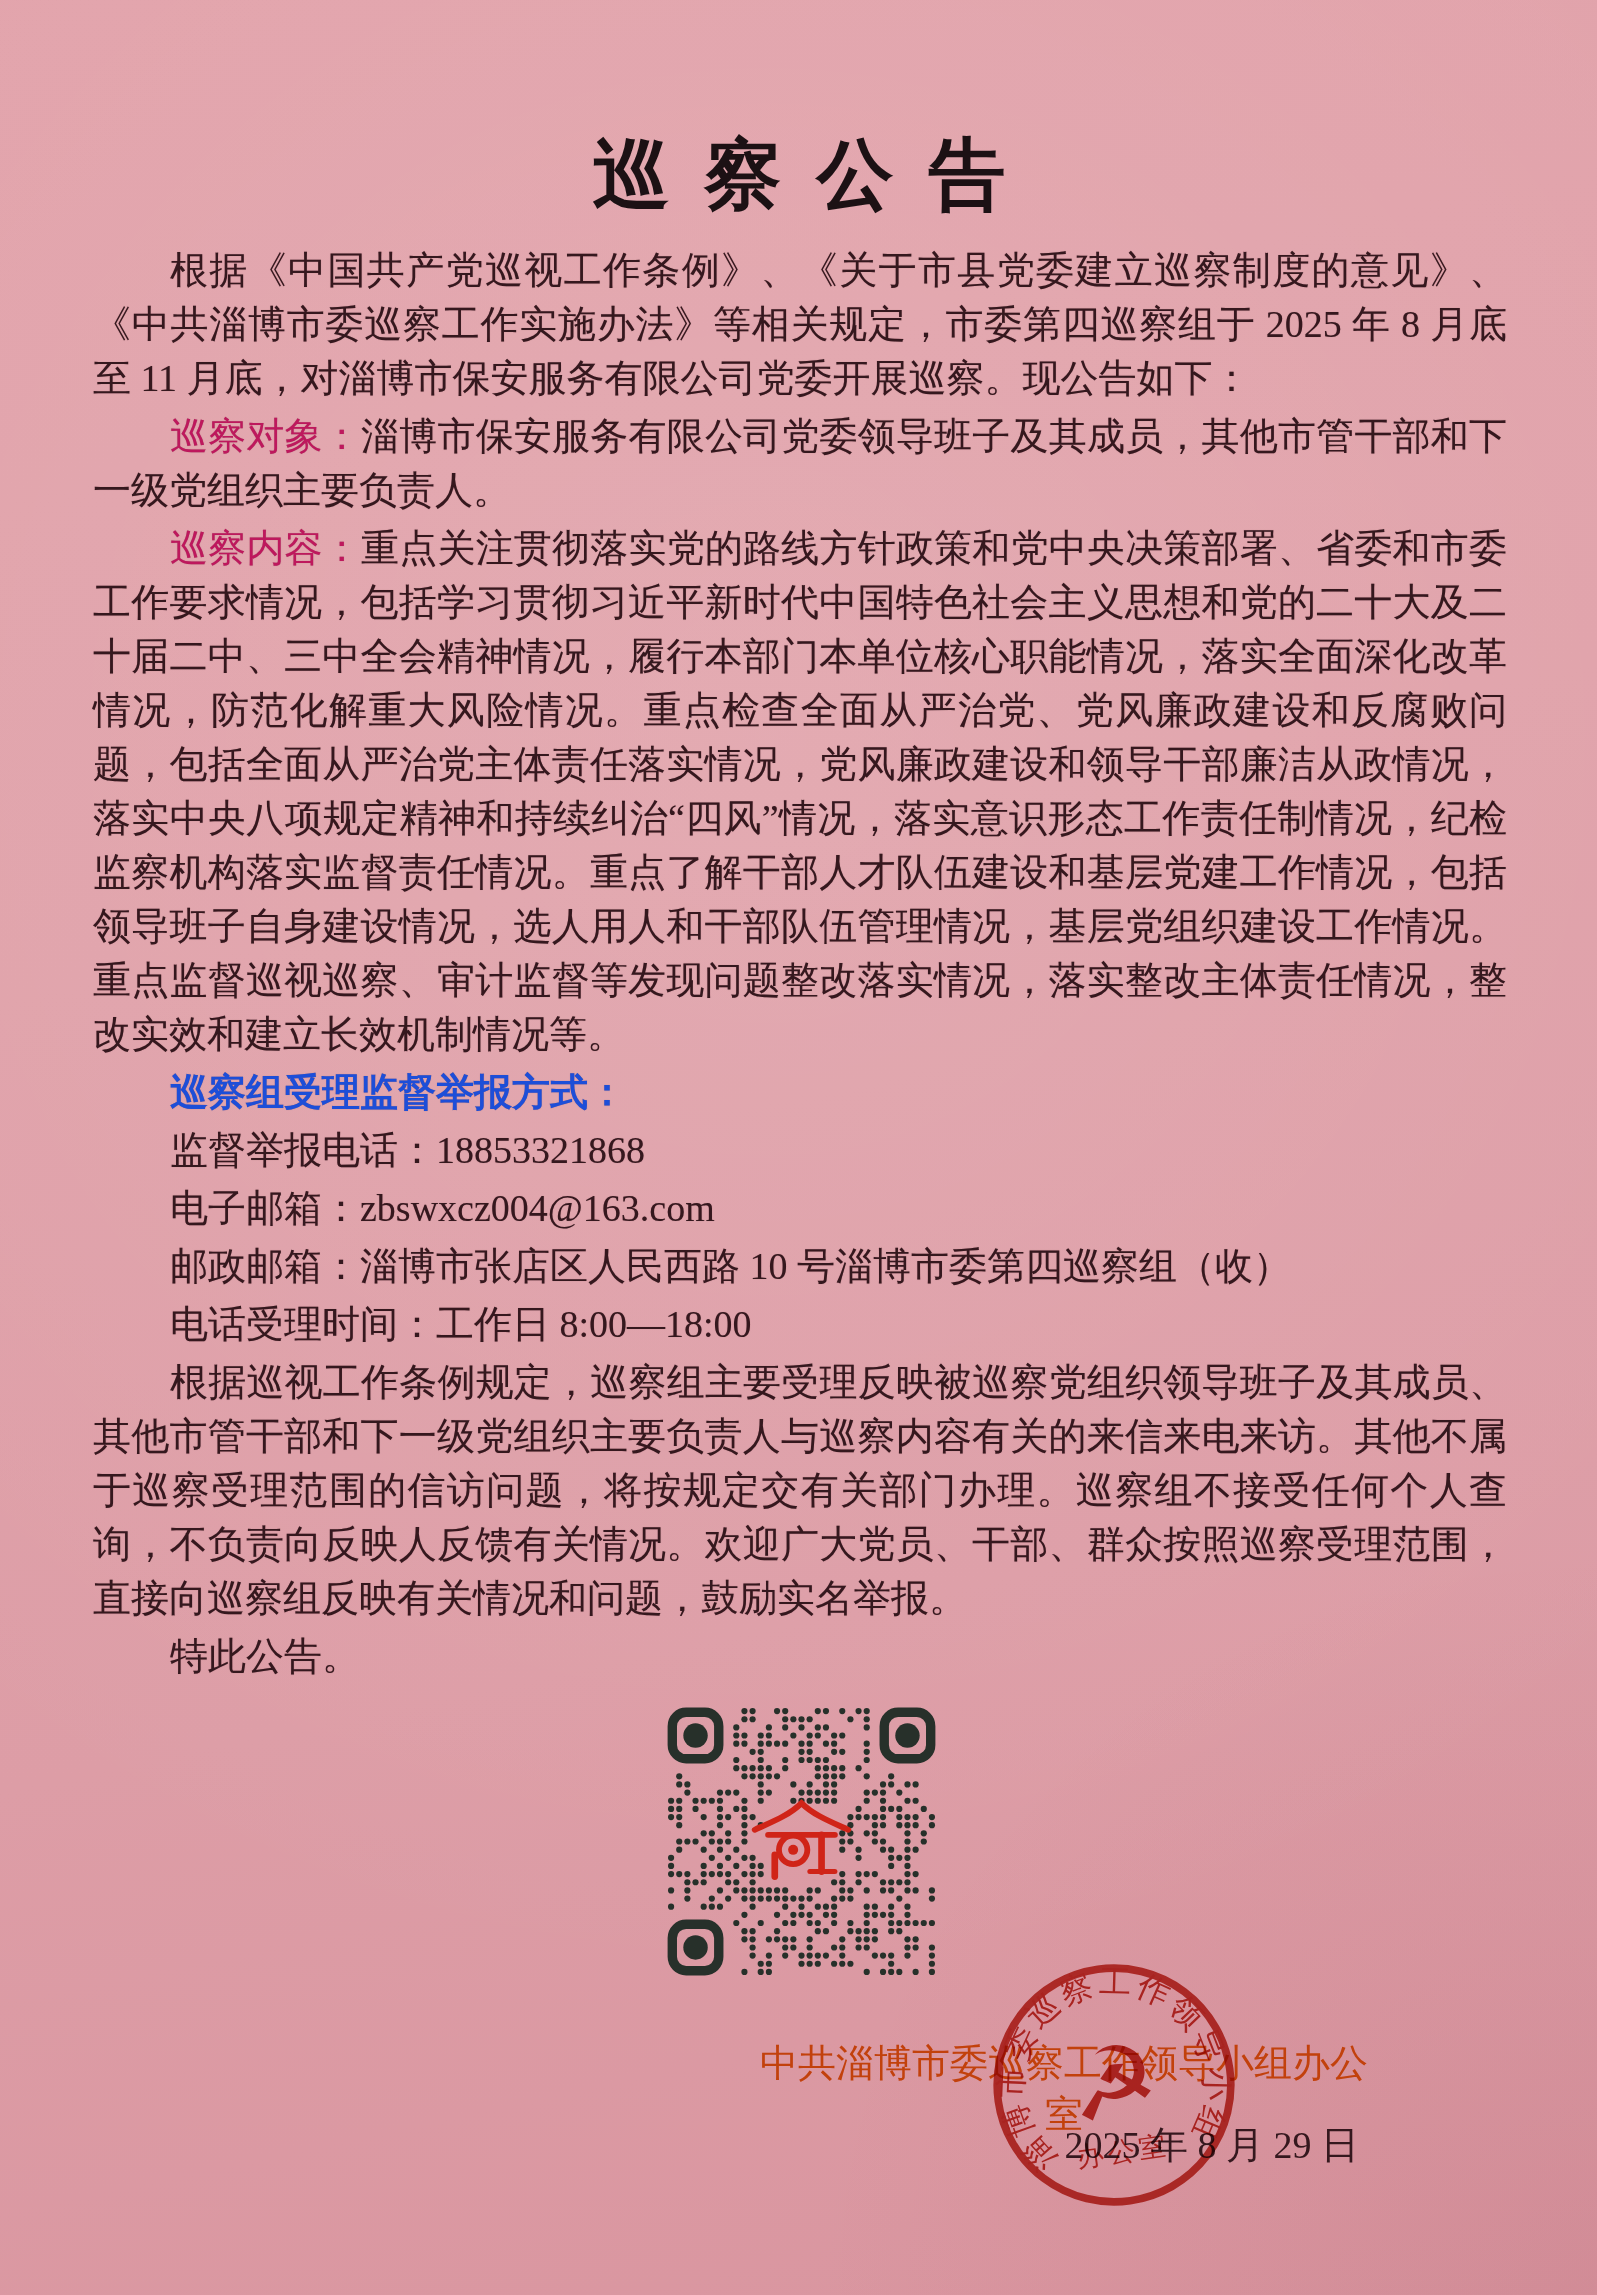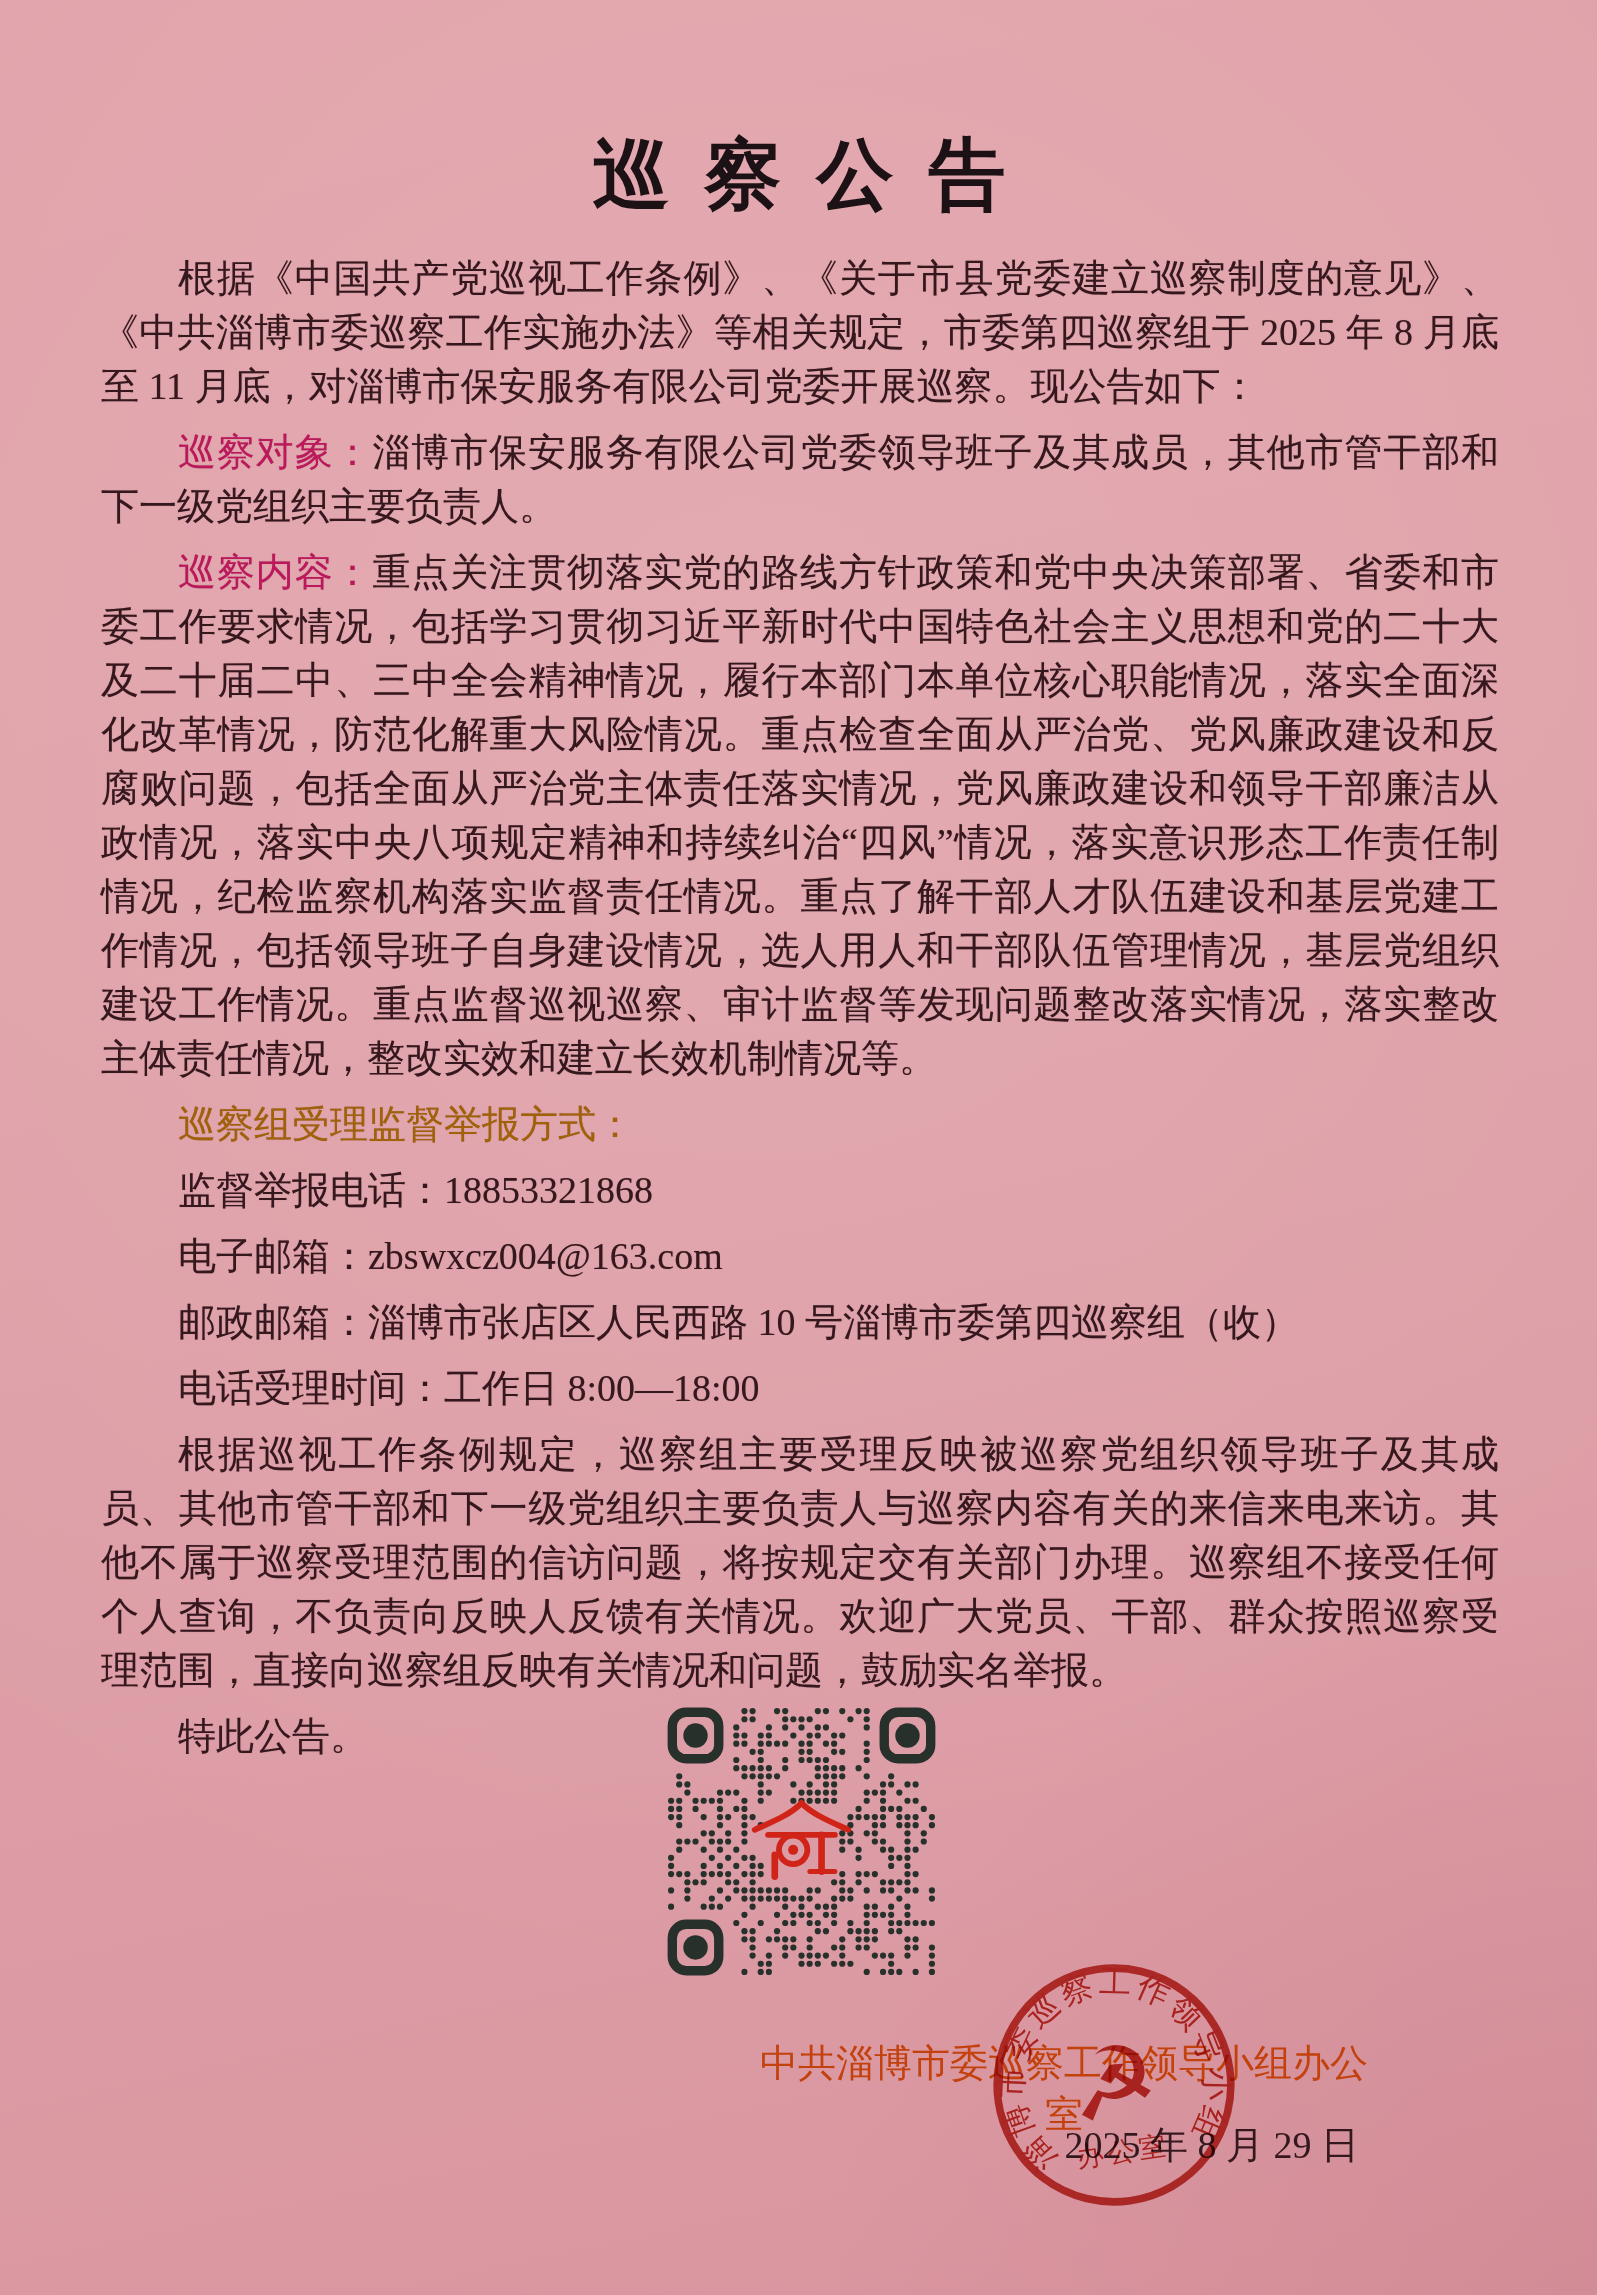--- a/index.html
+++ b/index.html
@@ -15,25 +15,25 @@
     position:absolute;top:124px;left:0;right:0;margin:0;
     text-align:center;font-family:"DejaVu Sans","Liberation Sans",sans-serif;
     font-weight:900;font-size:77px;letter-spacing:35px;text-indent:35px;
     color:#1c1114;
   }
   .body-text{
     position:absolute;top:239px;left:89px;width:1422px;
     font-size:38px;line-height:54px;color:#35181e;
     text-shadow:0 0 0.8px rgba(60,10,20,.35);
   }
-  .body-text p{margin:12px;text-indent:77px;}
+  .body-text p{margin:4px;text-indent:77px;}
   .body-text p.para{text-align:justify;}
   .body-text p.contact{text-align:left;}
   .body-text .lead{font-weight:normal;color:#be185d;}
-  .body-text p.bold-line{font-weight:normal;color:#a16207;}
+  .body-text p.bold-line{font-weight:bold;color:#1d4ed8;}
   .qr-wrap{position:absolute;left:667px;top:1707px;width:269px;height:269px;}
   .sig{
     position:absolute;top:2038px;left:753px;width:622px;margin:0;
     text-align:center;font-size:38px;color:#c2410c;
   }
   .date{
     position:absolute;top:2108px;left:837px;width:510px;margin:12px;
     text-align:right;font-size:38px;color:#35181e;
   }
   .stamp{

